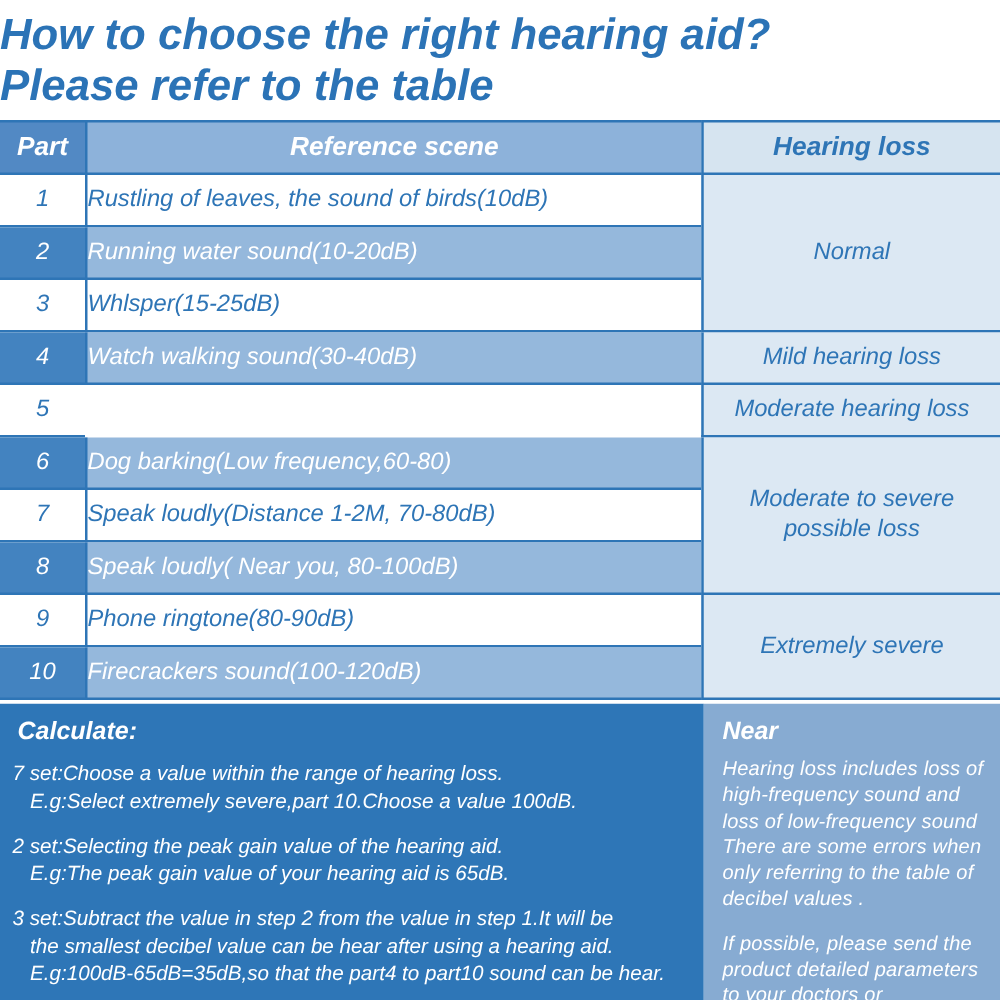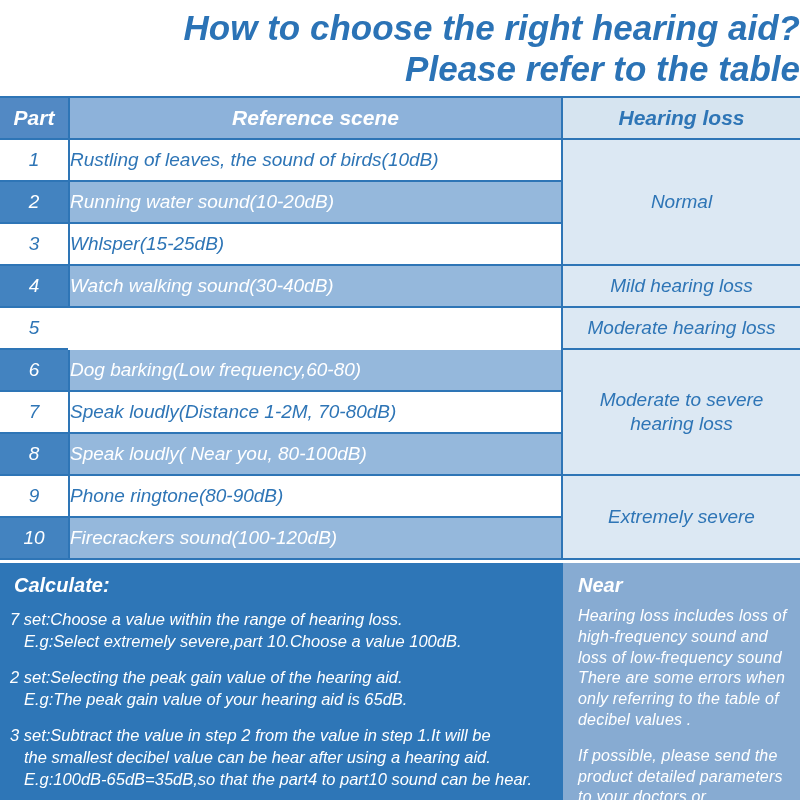--- a/index.html
+++ b/index.html
@@ -4,21 +4,21 @@
 <style>
   html,body{margin:0;padding:0;background:#fff;}
   .page{
     width:800px;height:800px;overflow:hidden;background:#fff;
     font-family:"Liberation Sans","DejaVu Sans",sans-serif;
     font-style:italic;position:relative;
   }
   
   .title{
     height:96px;display:flex;flex-direction:column;justify-content:center;
-    align-items:flex-end;text-align:center;
+    align-items:flex-start;text-align:center;
     color:var(--title-blue,#2b73b6);font-weight:bold;font-size:35px;line-height:1.18;
   }
   
   .table{
     display:grid;
     grid-template-columns:68px 1fr 239px;
     grid-template-rows:44px repeat(10,42px);
     width:800px;
   }
   .cell{
@@ -89,21 +89,21 @@
     <div class="cell col1 even r9">8</div>
     <div class="cell col2 even r9">Speak loudly( Near you, 80-100dB)</div>
     <div class="cell col1 odd r10">9</div>
     <div class="cell col2 odd r10">Phone ringtone(80-90dB)</div>
     <div class="cell col1 even r11">10</div>
     <div class="cell col2 even r11">Firecrackers sound(100-120dB)</div>
 
     <div class="cell col3 loss g0">Normal</div>
     <div class="cell col3 loss g2">Moderate hearing loss</div>
     <div class="cell col3 loss g1">Mild hearing loss</div>
-    <div class="cell col3 loss g3">Moderate to severe hearing loss</div>
+    <div class="cell col3 loss g3">Moderate to severe possible loss</div>
     <div class="cell col3 loss g4">Extremely severe</div>
   </div>
 
   <div class="bottom">
 
     <div class="calc">
       <div class="calc-h">Calculate:</div>
       <div class="step">
         <div class="line">7 set:Choose a value within the range of hearing loss.</div>
         <div class="line indent">E.g:Select extremely severe,part 10.Choose a value 100dB.</div>

